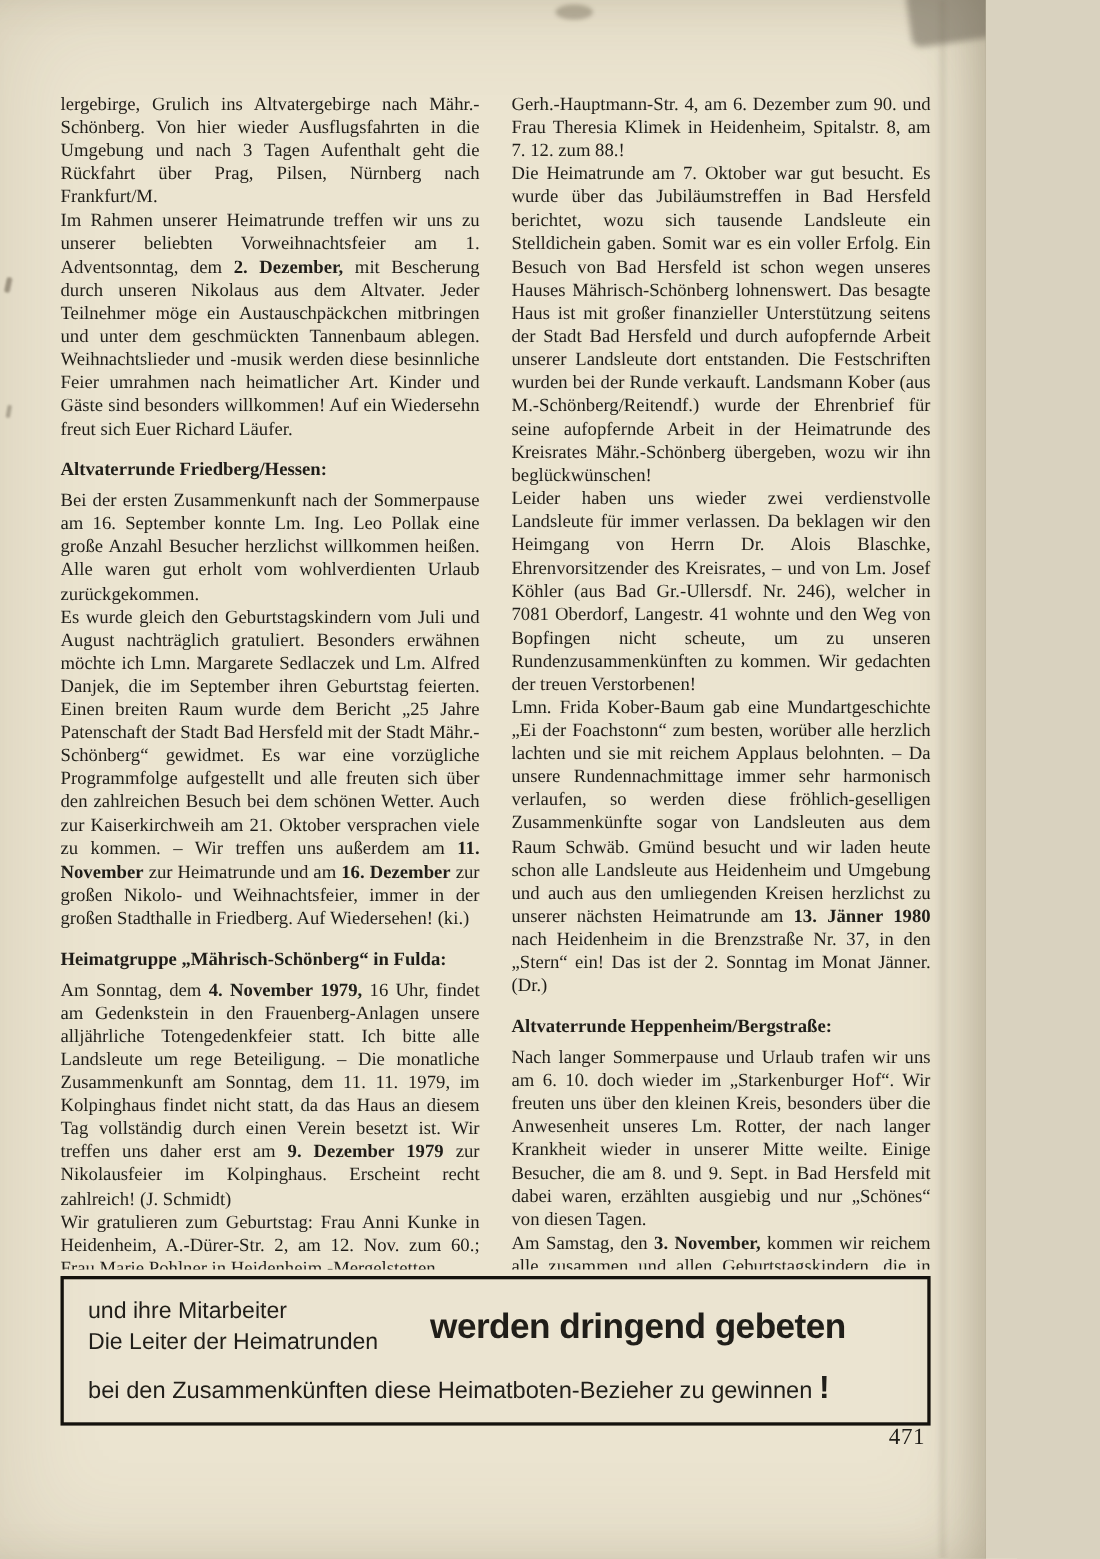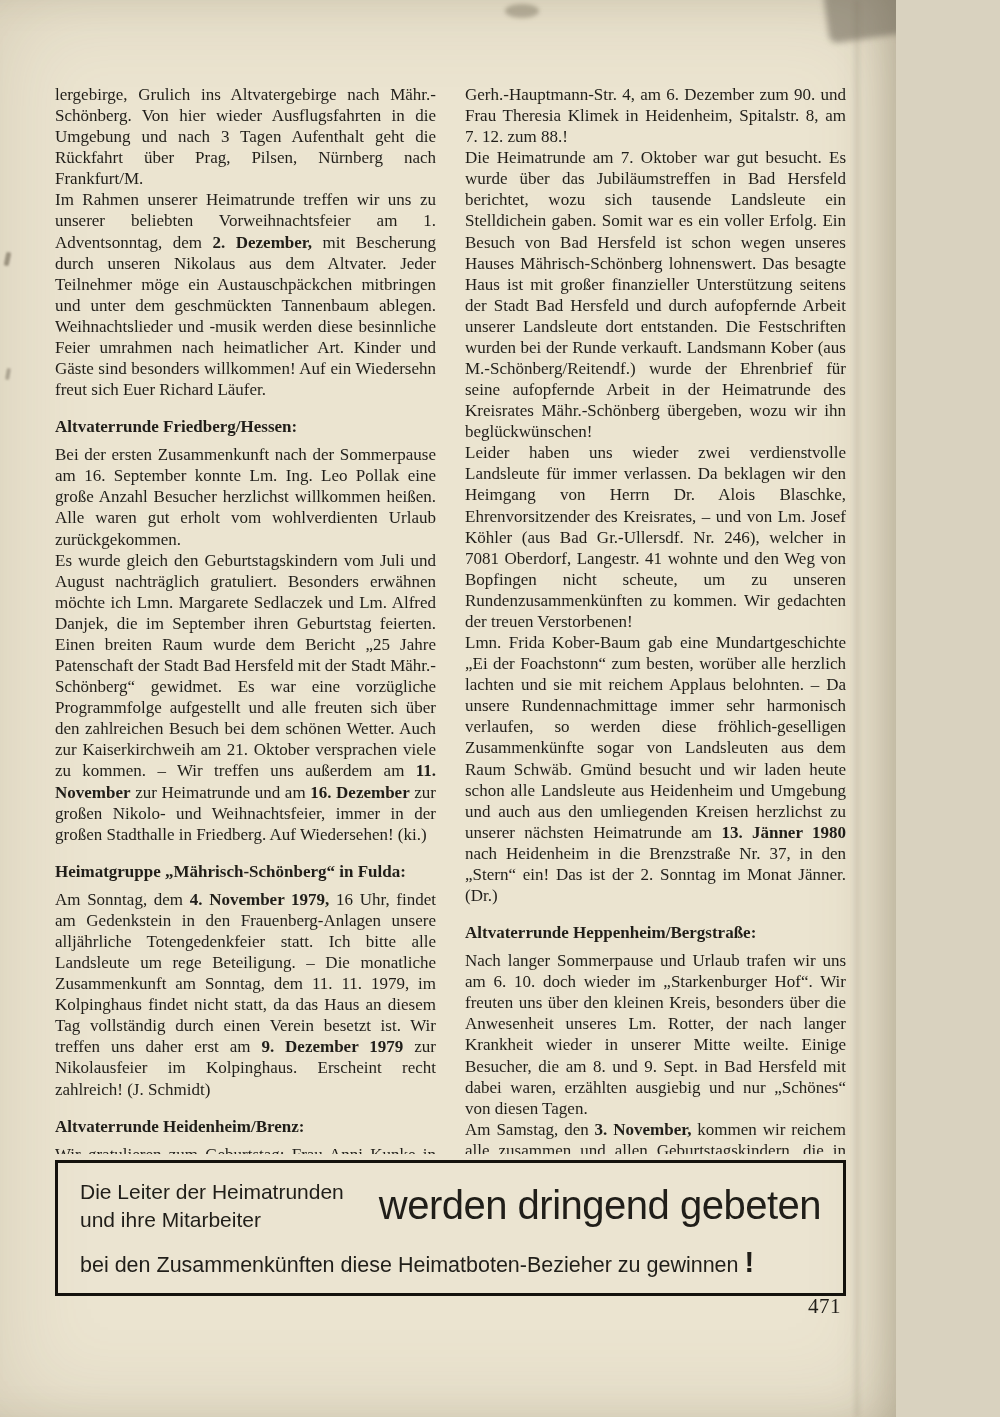--- a/index.html
+++ b/index.html
@@ -37,21 +37,21 @@
   .notice {
     position:absolute; left:55px; right:50px; top:1160px;
     border:3px solid #14120d;
     padding:15px 22px 14px 22px;
     font-family:"Liberation Sans", sans-serif;
     background:rgba(255,255,255,0.03);
   }
   .notice-top { display:flex; align-items:center; }
   .notice-intro { width:305px; font-size:21px; line-height:1.32; }
   .notice-headline {
-    flex:1; font-size:40px; font-weight:400;
+    flex:1; font-size:32px; font-weight:700;
     letter-spacing:-.5px; white-space:nowrap; padding-left:6px;
   }
   .notice-bottom { margin-top:13px; font-size:21.5px; }
   .notice-bottom b { font-size:29px; }
 
   .page-number {
     position:absolute; top:1294px; right:55px;
     font-size:21px; letter-spacing:.5px;
   }
 
@@ -95,41 +95,40 @@
   <div class="columns">
 
     <div class="col">
       <p><span>lergebirge, Grulich ins Altvatergebirge nach Mähr.-Schönberg. Von hier wieder Ausflugsfahrten in die Umgebung und nach 3 Tagen Aufenthalt geht die Rückfahrt über Prag, Pilsen, Nürnberg nach Frankfurt/M.</span></p>
       <p><span>Im Rahmen unserer Heimatrunde treffen wir uns zu unserer beliebten Vorweihnachtsfeier am 1. Adventsonntag, dem </span><b>2. Dezember,</b><span> mit Bescherung durch unseren Nikolaus aus dem Altvater. Jeder Teilnehmer möge ein Austauschpäckchen mitbringen und unter dem geschmückten Tannenbaum ablegen. Weihnachtslieder und -musik werden diese besinnliche Feier umrahmen nach heimatlicher Art. Kinder und Gäste sind besonders willkommen! Auf ein Wiedersehn freut sich Euer Richard Läufer.</span></p>
       <h3>Altvaterrunde Friedberg/Hessen:</h3>
       <p><span>Bei der ersten Zusammenkunft nach der Sommerpause am 16. September konnte Lm. Ing. Leo Pollak eine große Anzahl Besucher herzlichst willkommen heißen. Alle waren gut erholt vom wohlverdienten Urlaub zurückgekommen.</span></p>
       <p><span>Es wurde gleich den Geburtstagskindern vom Juli und August nachträglich gratuliert. Besonders erwähnen möchte ich Lmn. Margarete Sedlaczek und Lm. Alfred Danjek, die im September ihren Geburtstag feierten. Einen breiten Raum wurde dem Bericht „25 Jahre Patenschaft der Stadt Bad Hersfeld mit der Stadt Mähr.-Schönberg“ gewidmet. Es war eine vorzügliche Programmfolge aufgestellt und alle freuten sich über den zahlreichen Besuch bei dem schönen Wetter. Auch zur Kaiserkirchweih am 21. Oktober versprachen viele zu kommen. – Wir treffen uns außerdem am </span><b>11. November</b><span> zur Heimatrunde und am </span><b>16. Dezember</b><span> zur großen Nikolo- und Weihnachtsfeier, immer in der großen Stadthalle in Friedberg. Auf Wiedersehen! (ki.)</span></p>
       <h3>Heimatgruppe „Mährisch-Schönberg“ in Fulda:</h3>
       <p><span>Am Sonntag, dem </span><b>4. November 1979,</b><span> 16 Uhr, findet am Gedenkstein in den Frauenberg-Anlagen unsere alljährliche Totengedenkfeier statt. Ich bitte alle Landsleute um rege Beteiligung. – Die monatliche Zusammenkunft am Sonntag, dem 11. 11. 1979, im Kolpinghaus findet nicht statt, da das Haus an diesem Tag vollständig durch einen Verein besetzt ist. Wir treffen uns daher erst am </span><b>9. Dezember 1979</b><span> zur Nikolausfeier im Kolpinghaus. Erscheint recht zahlreich! (J. Schmidt)</span></p>
-      <h3>Altvaterrunde Heidenheim/Brenz:</h3>
       <p><span>Wir gratulieren zum Geburtstag: Frau Anni Kunke in Heidenheim, A.-Dürer-Str. 2, am 12. Nov. zum 60.; Frau Marie Pohlner in Heidenheim.-Mergelstetten,</span></p>
     </div>
 
     <div class="col">
       <p><span>Gerh.-Hauptmann-Str. 4, am 6. Dezember zum 90. und Frau Theresia Klimek in Heidenheim, Spitalstr. 8, am 7. 12. zum 88.!</span></p>
       <p><span>Die Heimatrunde am 7. Oktober war gut besucht. Es wurde über das Jubiläumstreffen in Bad Hersfeld berichtet, wozu sich tausende Landsleute ein Stelldichein gaben. Somit war es ein voller Erfolg. Ein Besuch von Bad Hersfeld ist schon wegen unseres Hauses Mährisch-Schönberg lohnenswert. Das besagte Haus ist mit großer finanzieller Unterstützung seitens der Stadt Bad Hersfeld und durch aufopfernde Arbeit unserer Landsleute dort entstanden. Die Festschriften wurden bei der Runde verkauft. Landsmann Kober (aus M.-Schönberg/Reitendf.) wurde der Ehrenbrief für seine aufopfernde Arbeit in der Heimatrunde des Kreisrates Mähr.-Schönberg übergeben, wozu wir ihn beglückwünschen!</span></p>
       <p><span>Leider haben uns wieder zwei verdienstvolle Landsleute für immer verlassen. Da beklagen wir den Heimgang von Herrn Dr. Alois Blaschke, Ehrenvorsitzender des Kreisrates, – und von Lm. Josef Köhler (aus Bad Gr.-Ullersdf. Nr. 246), welcher in 7081 Oberdorf, Langestr. 41 wohnte und den Weg von Bopfingen nicht scheute, um zu unseren Rundenzusammenkünften zu kommen. Wir gedachten der treuen Verstorbenen!</span></p>
       <p><span>Lmn. Frida Kober-Baum gab eine Mundartgeschichte „Ei der Foachstonn“ zum besten, worüber alle herzlich lachten und sie mit reichem Applaus belohnten. – Da unsere Rundennachmittage immer sehr harmonisch verlaufen, so werden diese fröhlich-geselligen Zusammenkünfte sogar von Landsleuten aus dem Raum Schwäb. Gmünd besucht und wir laden heute schon alle Landsleute aus Heidenheim und Umgebung und auch aus den umliegenden Kreisen herzlichst zu unserer nächsten Heimatrunde am </span><b>13. Jänner 1980</b><span> nach Heidenheim in die Brenzstraße Nr. 37, in den „Stern“ ein! Das ist der 2. Sonntag im Monat Jänner. (Dr.)</span></p>
       <h3>Altvaterrunde Heppenheim/Bergstraße:</h3>
       <p><span>Nach langer Sommerpause und Urlaub trafen wir uns am 6. 10. doch wieder im „Starkenburger Hof“. Wir freuten uns über den kleinen Kreis, besonders über die Anwesenheit unseres Lm. Rotter, der nach langer Krankheit wieder in unserer Mitte weilte. Einige Besucher, die am 8. und 9. Sept. in Bad Hersfeld mit dabei waren, erzählten ausgiebig und nur „Schönes“ von diesen Tagen.</span></p>
       <p><span>Am Samstag, den </span><b>3. November,</b><span> kommen wir reichem alle zusammen und allen Geburtstagskindern, die in dieser Zeit ihr „Fest“ feierten, herzliche Grüße und alles Gute bis zum Widersehen! Hoffentlich recht viele, dies wünscht sich der Vorstand und grüßt alle. (H. U.)</span></p>
     </div>
 
   </div>
 
   <div class="notice">
     <div class="notice-top">
       <div class="notice-intro">
+        <div>und ihre Mitarbeiter</div>
         <div>Die Leiter der Heimatrunden</div>
-        <div>und ihre Mitarbeiter</div>
       </div>
       <div class="notice-headline">werden dringend gebeten</div>
     </div>
     <div class="notice-bottom"><span>bei den Zusammenkünften diese Heimatboten-Bezieher zu gewinnen </span><b>!</b></div>
   </div>
 
   <div class="page-number">471</div>
 
 </div>
 

